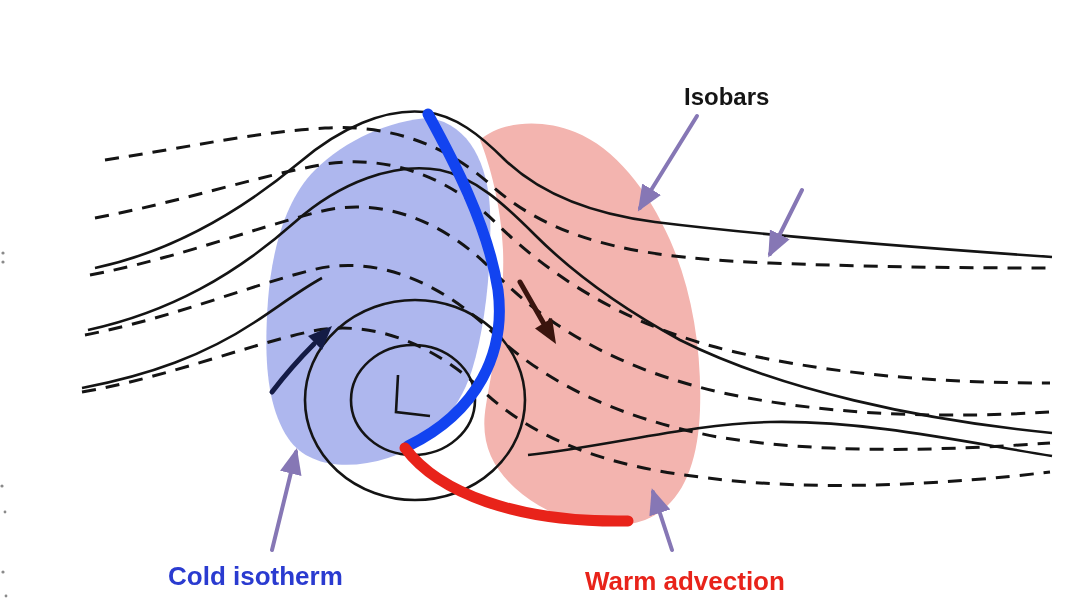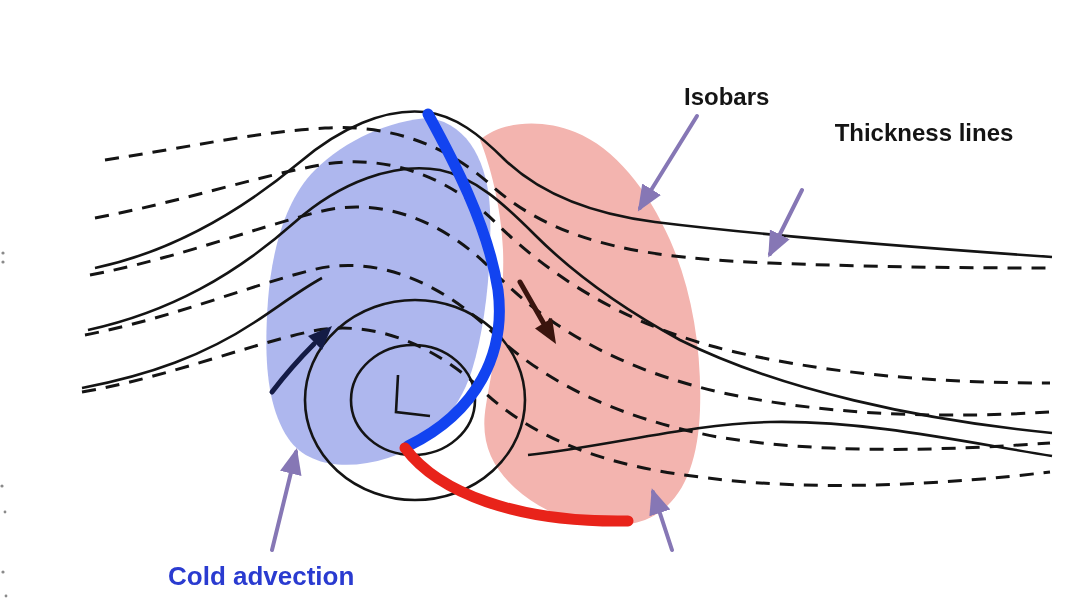--- a/index.html
+++ b/index.html
@@ -136,19 +136,19 @@
       <circle cx="2" cy="486" r="1.6"></circle>
       <circle cx="5" cy="512" r="1.4"></circle>
       <circle cx="3" cy="572" r="1.6"></circle>
       <circle cx="6" cy="596" r="1.4"></circle>
     </g>
   </svg>
 
   <div class="label label-isobars">Isobars</div>
 
   <div class="label label-thickness">
-    <div>Thickness lines</div>
   </div>
 
-  <div class="label label-cold">Cold advection</div>
+  <div class="label label-cold">Cold isotherm</div>
 
+  <div class="label label-warm">Warm advection</div>
 
 </div>
 
 </body></html>

